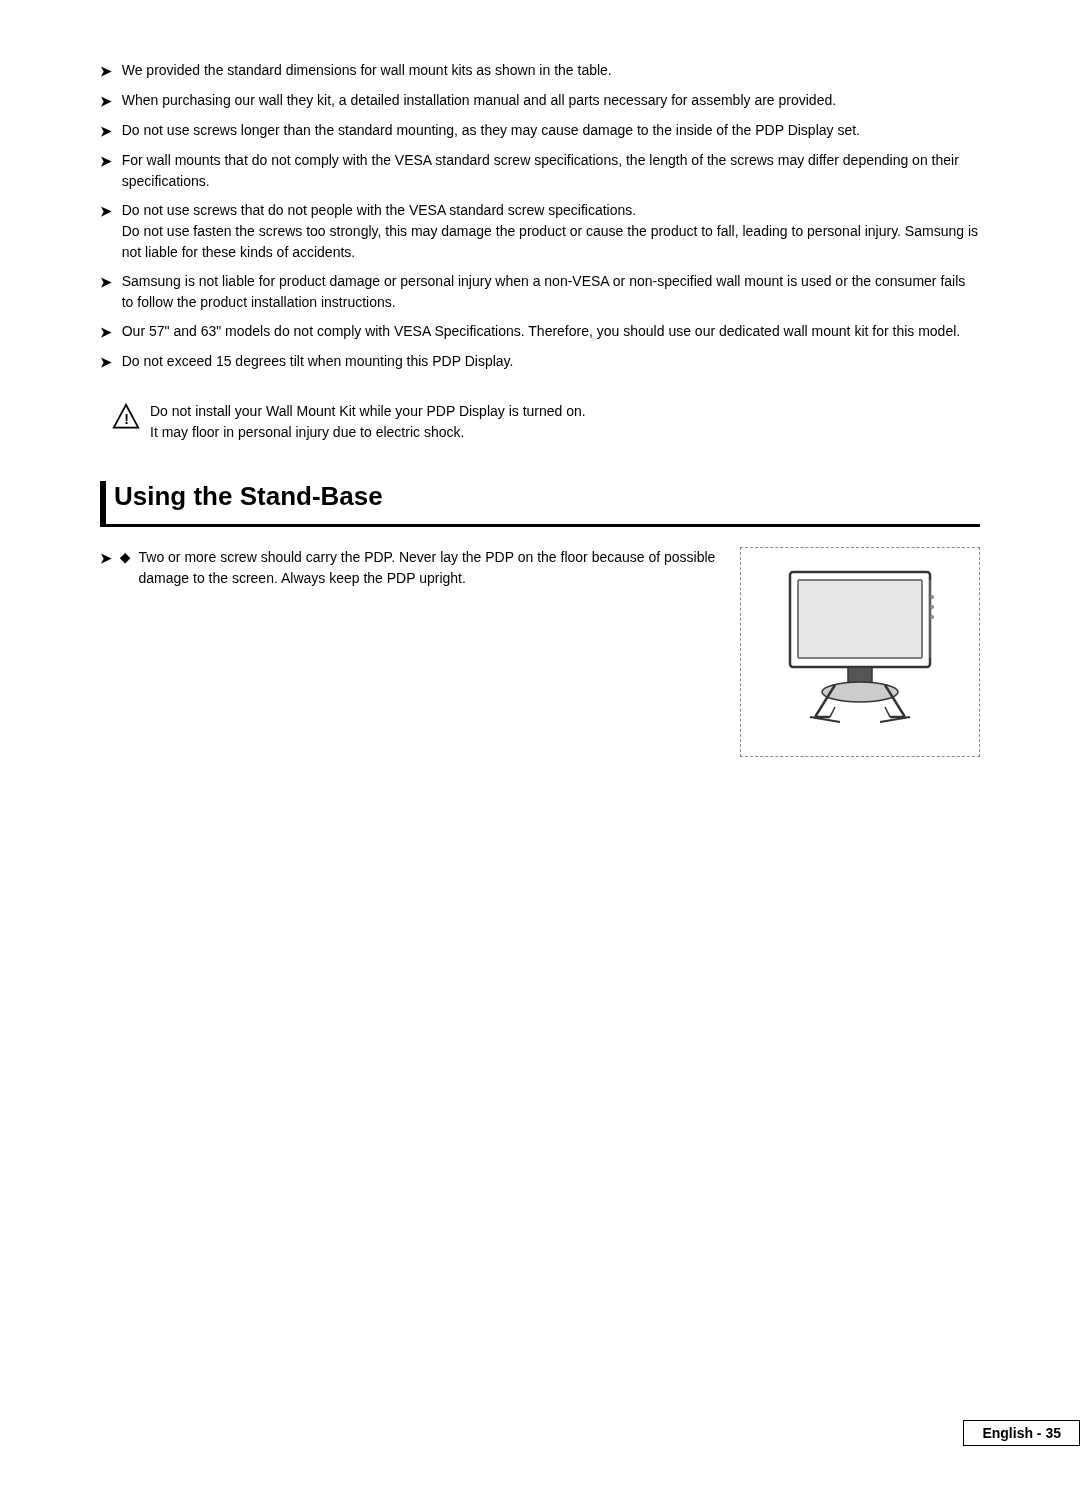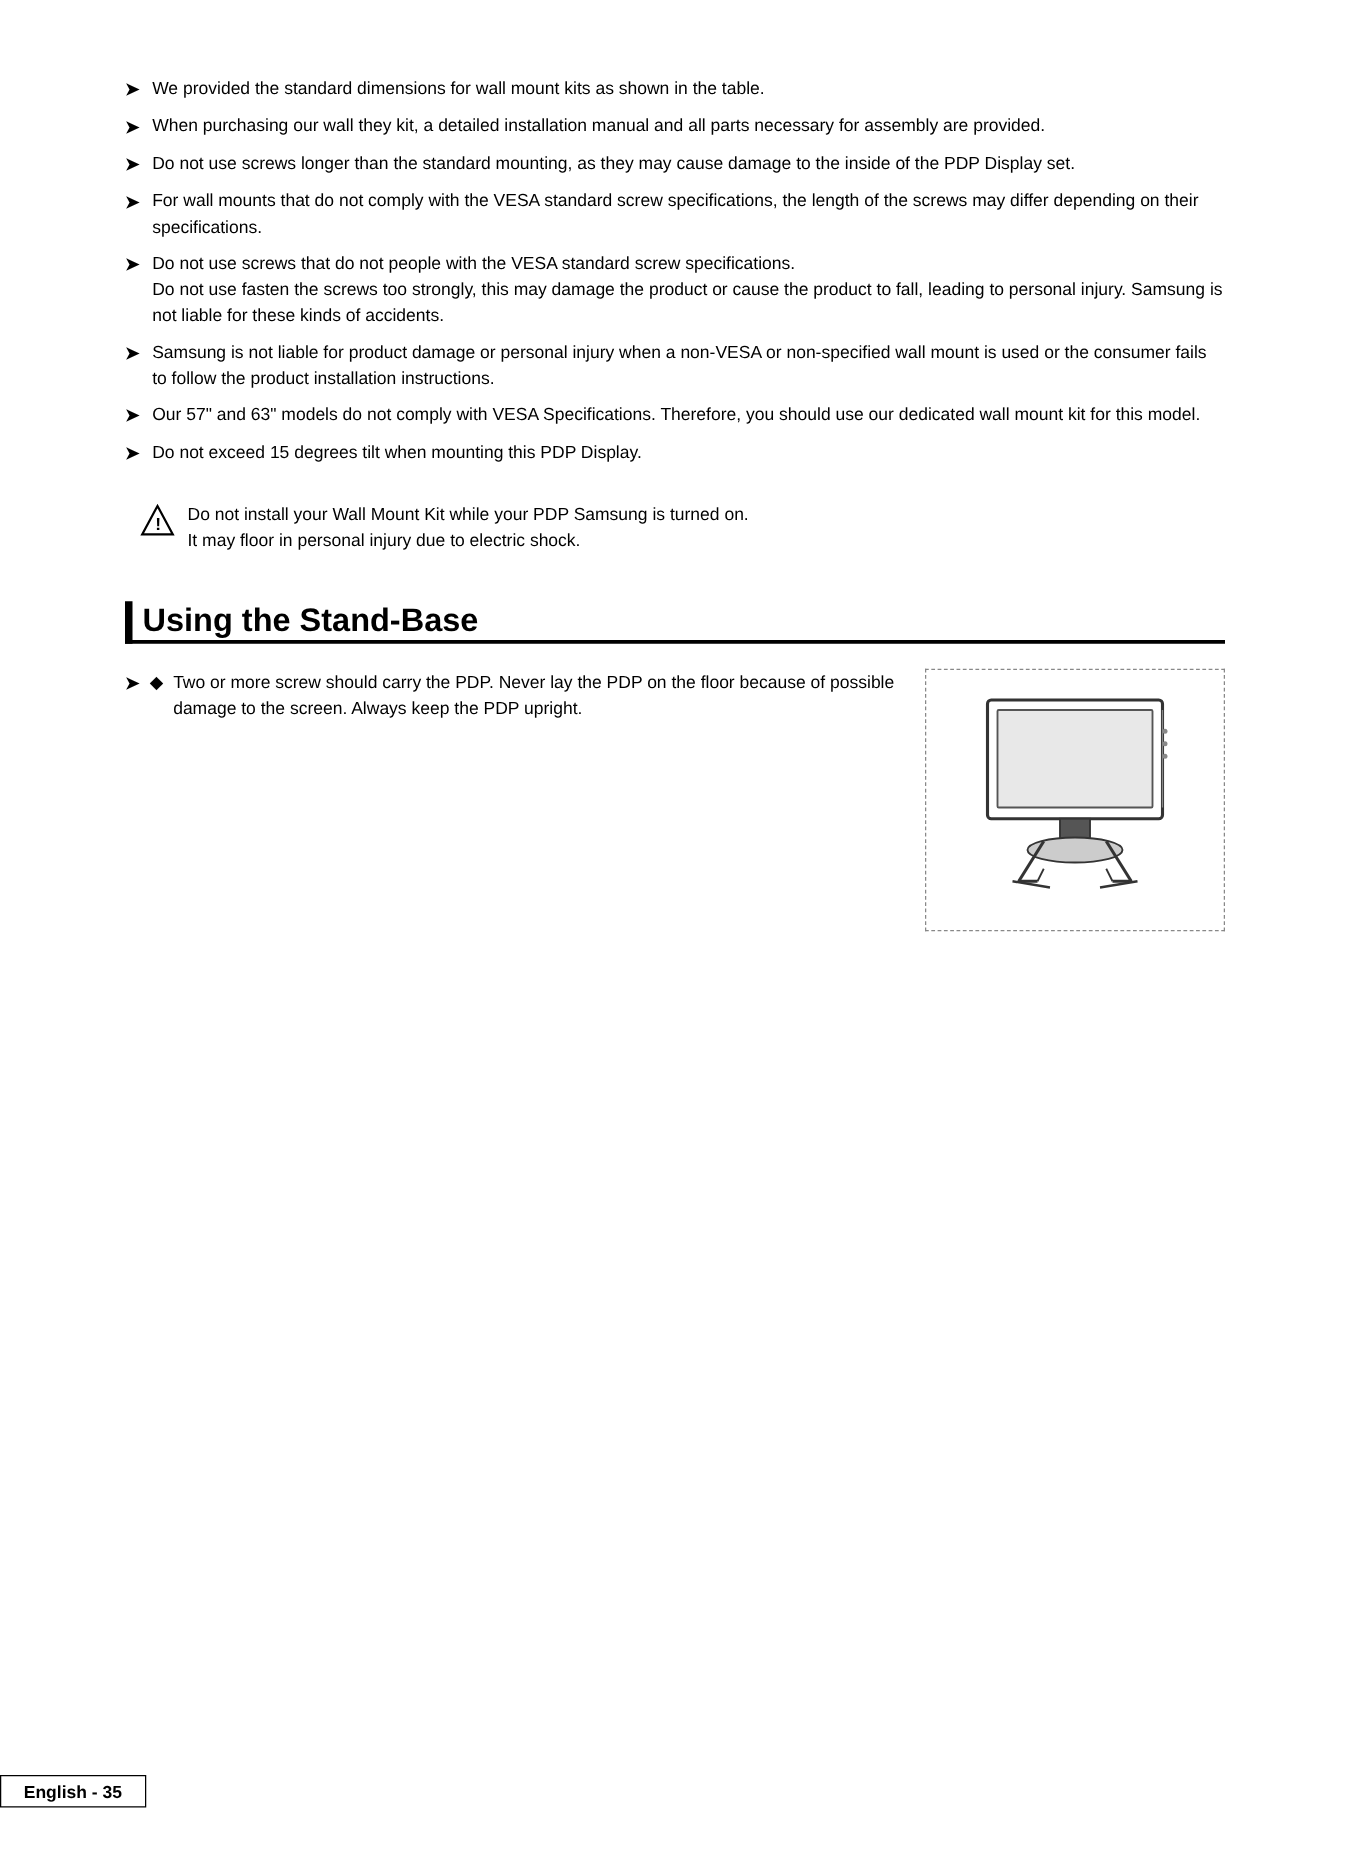--- a/index.html
+++ b/index.html
@@ -69,21 +69,21 @@
     .warning-text {
       flex: 1;
       line-height: 1.5;
     }
 
     .section-title {
       font-size: 26px;
       font-weight: bold;
       margin-bottom: 20px;
       margin-top: 30px;
-      padding-bottom: 0;
+      padding-bottom: 12px;
       border-bottom: 3px solid #000;
       padding-left: 8px;
       border-left: 6px solid #000;
     }
 
     .section-content {
       display: flex;
       align-items: flex-start;
       gap: 20px;
     }
@@ -124,21 +124,21 @@
       font-size: 14px;
       flex-shrink: 0;
     }
 
     .footer {
       position: absolute;
       bottom: 40px;
       left: 0;
       right: 0;
       display: flex;
-      justify-content: flex-start;
+      justify-content: flex-end;
       align-items: center;
     }
 
     .footer-badge {
       border: 1.5px solid #000;
       padding: 4px 18px;
       font-size: 14px;
       font-weight: bold;
       background: #fff;
     }
@@ -185,21 +185,21 @@
       <span class="bullet-content">Do not exceed 15 degrees tilt when mounting this PDP Display.</span>
     </li>
   </ul>
 
   <div class="warning-box">
     <svg class="warning-icon" viewBox="0 0 32 32">
       <polygon points="16,2 30,28 2,28" fill="none" stroke="#000" stroke-width="2"></polygon>
       <text x="14" y="24" font-size="16" font-weight="bold" fill="#000">!</text>
     </svg>
     <div class="warning-text">
-      <div>Do not install your Wall Mount Kit while your PDP Samsung is turned on.</div>
+      <div>Do not install your Wall Mount Kit while your PDP Display is turned on.</div>
       <div>It may floor in personal injury due to electric shock.</div>
     </div>
   </div>
 
   <h2 class="section-title">Using the Stand-Base</h2>
 
   <div class="section-content">
     <div class="section-text">
       <div class="section-bullet">
         <span class="bullet-arrow">➤</span>

